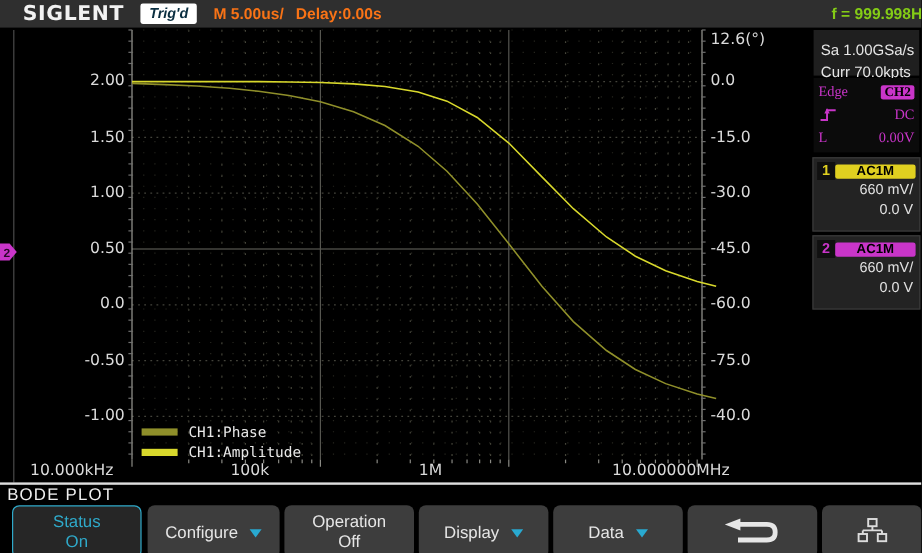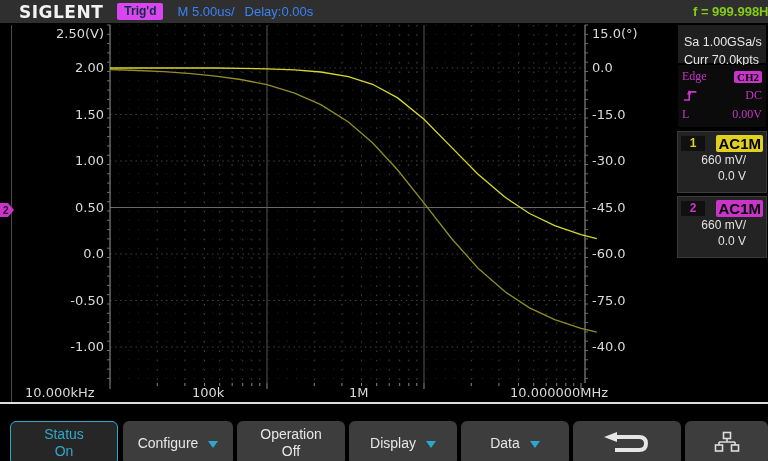--- a/index.html
+++ b/index.html
@@ -3,23 +3,23 @@
 <meta charset="utf-8">
 <style>
   html,body{margin:0;padding:0;background:#111;}
   .screen{position:relative;width:768px;height:461px;background:#000;overflow:hidden;
           font-family:"Liberation Sans",sans-serif;-webkit-font-smoothing:antialiased;}
   
   .topbar{position:absolute;left:0;top:0;width:768px;height:23px;background:#2f2f2f;
           display:flex;align-items:center;padding-left:12px;}
   .logo{font-family:"DejaVu Sans",sans-serif;font-weight:800;font-size:17px;color:#f2f2f2;
         letter-spacing:.5px;margin-left:7px;font-style:normal;}
-  .trig-badge{margin-left:14px;background:#d946ef;color:#0a2e40;font-weight:bold;font-size:12px;
-        padding:1px 7px 2px 7px;border-radius:2px;}
-  .tb-text{color:#3b82f6;font-size:13px;margin-left:14px;}
+  .trig-badge{margin-left:14px;background:#ffffff;color:#0a2e40;font-weight:bold;font-size:12px;
+        padding:1px 7px 2px 7px;border-radius:2px;font-style:italic;}
+  .tb-text{color:#f97316;font-size:13px;margin-left:14px;font-weight:bold;}
   .tb-text .gap{display:inline-block;width:10px;}
   .freq-readout{margin-left:auto;margin-right:5px;color:#84cc16;font-weight:bold;font-size:13px;}
   
   svg.plot{position:absolute;left:0;top:0;pointer-events:none;}
   .axlabel{position:absolute;color:#dadada;font-size:13px;font-family:"DejaVu Sans",sans-serif;
            height:16px;line-height:16px;}
   .axlabel.left{left:4px;width:100px;text-align:right;}
   .axlabel.right{left:592px;width:90px;text-align:left;}
   .axlabel.freq{width:150px;}
   .legend{position:absolute;left:118px;top:351px;}
@@ -32,22 +32,22 @@
   .acq-box{position:absolute;left:2px;top:2px;width:88px;height:38px;background:#1f1f1f;
            color:#e6e6e6;font-size:12.5px;line-height:18px;padding:8px 0 0 6px;box-sizing:border-box;}
   .trg-box{position:absolute;left:2px;top:42px;width:88px;height:62px;background:#0b0b0b;
            color:#c935c9;font-size:12px;padding:2px 4px;box-sizing:border-box;font-family:Liberation Serif, serif;}
   .trg-row{display:flex;align-items:center;justify-content:space-between;height:19px;}
   .src-badge{background:#c935c9;color:#000;font-weight:bold;font-size:11px;padding:0 3px;border-radius:2px;}
   .ch-box{position:absolute;left:1px;width:90px;height:62px;background:#232323;border:1px solid #3a3a3a;
           box-sizing:border-box;color:#e2e2e2;font-size:12px;}
   .ch-head{display:flex;align-items:center;justify-content:space-between;padding:3px 3px 0 3px;}
   .ch-num{background:#101010;width:24px;height:15px;text-align:center;line-height:15px;font-weight:bold;font-size:12px;}
-  .cpl-badge{color:#000;font-weight:bold;font-size:15px;padding:0 2px;border-radius:2px;}
-  .ch-val{text-align:right;padding-right:20px;line-height:16px;}
+  .cpl-badge{color:#000;font-weight:bold;font-size:11px;padding:0 18px;border-radius:2px;}
+  .ch-val{text-align:right;padding-right:5px;line-height:16px;}
   
   .sep-line{position:absolute;left:0;top:402px;width:768px;height:2px;background:#dedede;}
   .mode-label{position:absolute;left:6px;top:404px;font-size:14px;color:#f0f0f0;letter-spacing:1px;}
   .menu{position:absolute;left:0;top:421px;width:768px;height:56px;}
   .mbtn{position:absolute;top:0;height:44px;background:#3d3d3d;border-radius:6px;color:#e6e6e6;
         font-size:14px;display:flex;flex-direction:column;align-items:center;justify-content:center;
         line-height:17px;cursor:pointer;box-sizing:border-box;}
   .mbtn.single{flex-direction:row;}
   .mbtn.active{background:#262626;border:1px solid #2fa9c9;color:#2fa9c9;}
   .arrow-down{width:0;height:0;border-left:5px solid transparent;border-right:5px solid transparent;
@@ -253,22 +253,21 @@
       <line x1="556.7" y1="383" x2="556.7" y2="386" stroke="#8a8a84" stroke-width="1"></line>
       <line x1="565.8" y1="383" x2="565.8" y2="386" stroke="#8a8a84" stroke-width="1"></line>
       <line x1="573.8" y1="383" x2="573.8" y2="386" stroke="#8a8a84" stroke-width="1"></line>
       <line x1="581.0" y1="383" x2="581.0" y2="389" stroke="#8a8a84" stroke-width="1"></line>
       <g clip-path="url(#pc)">
         <polyline points="110.0,69.5 137.6,70.5 163.8,71.7 191.4,73.6 215.5,76.1 240.7,79.5 267.0,84.7 294.6,93.1 320.8,104.6 348.4,121.9 372.5,142.7 397.7,170.0 424.0,203.2 451.6,238.5 477.8,268.0 505.4,292.1 529.5,307.9 554.7,319.7 581.0,328.4 596.8,332.1 " fill="none" stroke="#8f8f2a" stroke-width="1.3"></polyline>
         <polyline points="110.0,68.0 137.6,68.0 163.8,68.0 191.4,68.0 215.5,68.0 240.7,68.4 267.0,68.8 294.6,69.9 320.8,72.0 348.4,76.6 372.5,84.3 397.7,97.9 424.0,119.2 451.6,147.4 477.8,173.9 505.4,197.5 529.5,213.5 554.7,225.6 581.0,234.6 596.8,238.6 " fill="none" stroke="#d8d82c" stroke-width="1.3"></polyline>
       </g>
     </svg>
 
-  <div class="axlabel left" style="top:26px;">2.50(V)</div>
-  <div class="axlabel right" style="top:26px;">15.0(°)</div>
+  <div class="axlabel right" style="top:26px;">12.6(°)</div>
   <div id="tick-labels">
       <div class="axlabel left" style="top: 60px;">2.00</div>
       <div class="axlabel left" style="top: 106.5px;">1.50</div>
       <div class="axlabel left" style="top: 153px;">1.00</div>
       <div class="axlabel left" style="top: 199.5px;">0.50</div>
       <div class="axlabel left" style="top: 246px;">0.0</div>
       <div class="axlabel left" style="top: 292.5px;">-0.50</div>
       <div class="axlabel left" style="top: 339px;">-1.00</div>
       <div class="axlabel right" style="top: 60px;">0.0</div>
       <div class="axlabel right" style="top: 106.5px;">-15.0</div>
@@ -276,20 +275,30 @@
       <div class="axlabel right" style="top: 199.5px;">-45.0</div>
       <div class="axlabel right" style="top: 246px;">-60.0</div>
       <div class="axlabel right" style="top: 292.5px;">-75.0</div>
       <div class="axlabel right" style="top: 339px;">-40.0</div>
       <div class="axlabel freq" style="left: 25px; top: 385px;">10.000kHz</div>
       <div class="axlabel freq" style="left: 192px; top: 385px;">100k</div>
       <div class="axlabel freq" style="left: 349px; top: 385px;">1M</div>
       <div class="axlabel freq" style="left: 510px; top: 385px;">10.000000MHz</div>
     </div>
 
+  <div class="legend">
+    <div class="legend-row">
+      <div class="legend-swatch" id="sw0" style="background: rgb(143, 143, 42);"></div>
+      <span class="legend-label">CH1:Phase</span>
+    </div>
+    <div class="legend-row">
+      <div class="legend-swatch" id="sw1" style="background: rgb(216, 216, 44);"></div>
+      <span class="legend-label">CH1:Amplitude</span>
+    </div>
+  </div>
 
   <svg class="trig-arrow" width="16" height="16">
     <polygon points="0,1 8,1 14,8 8,15 0,15" fill="#c935c9"></polygon>
     <text x="3" y="12" font-size="10" font-weight="bold" fill="#2a082a" font-family="Liberation Sans, sans-serif">2</text>
   </svg>
 
   <div class="sidebar">
     <div class="acq-box">
       <div>Sa 1.00GSa/s</div>
       <div>Curr 70.0kpts</div>
@@ -325,20 +334,21 @@
       <div class="ch-head">
         <span class="ch-num" id="ch2num" style="color: rgb(201, 53, 201);">2</span>
         <span class="cpl-badge" id="ch2cpl" style="background: rgb(201, 53, 201);">AC1M</span>
       </div>
       <div class="ch-val">660 mV/</div>
       <div class="ch-val">0.0 V</div>
     </div>
   </div>
 
   <div class="sep-line"></div>
+  <div class="mode-label">BODE PLOT</div>
 
   <div class="menu">
     <div class="mbtn active" style="left:10px;width:108px;">
       <span>Status</span>
       <span>On</span>
     </div>
     <div class="mbtn single" style="left:123px;width:110px;">
       <span>Configure</span>
       <span class="arrow-down"></span>
     </div>

